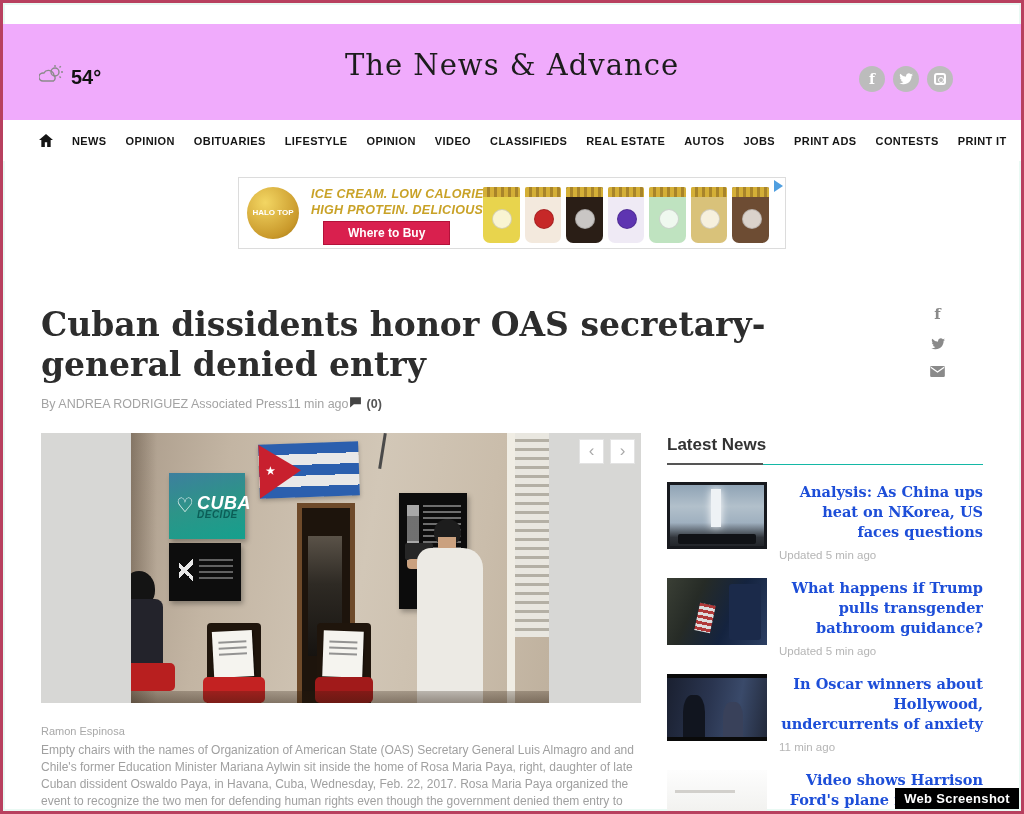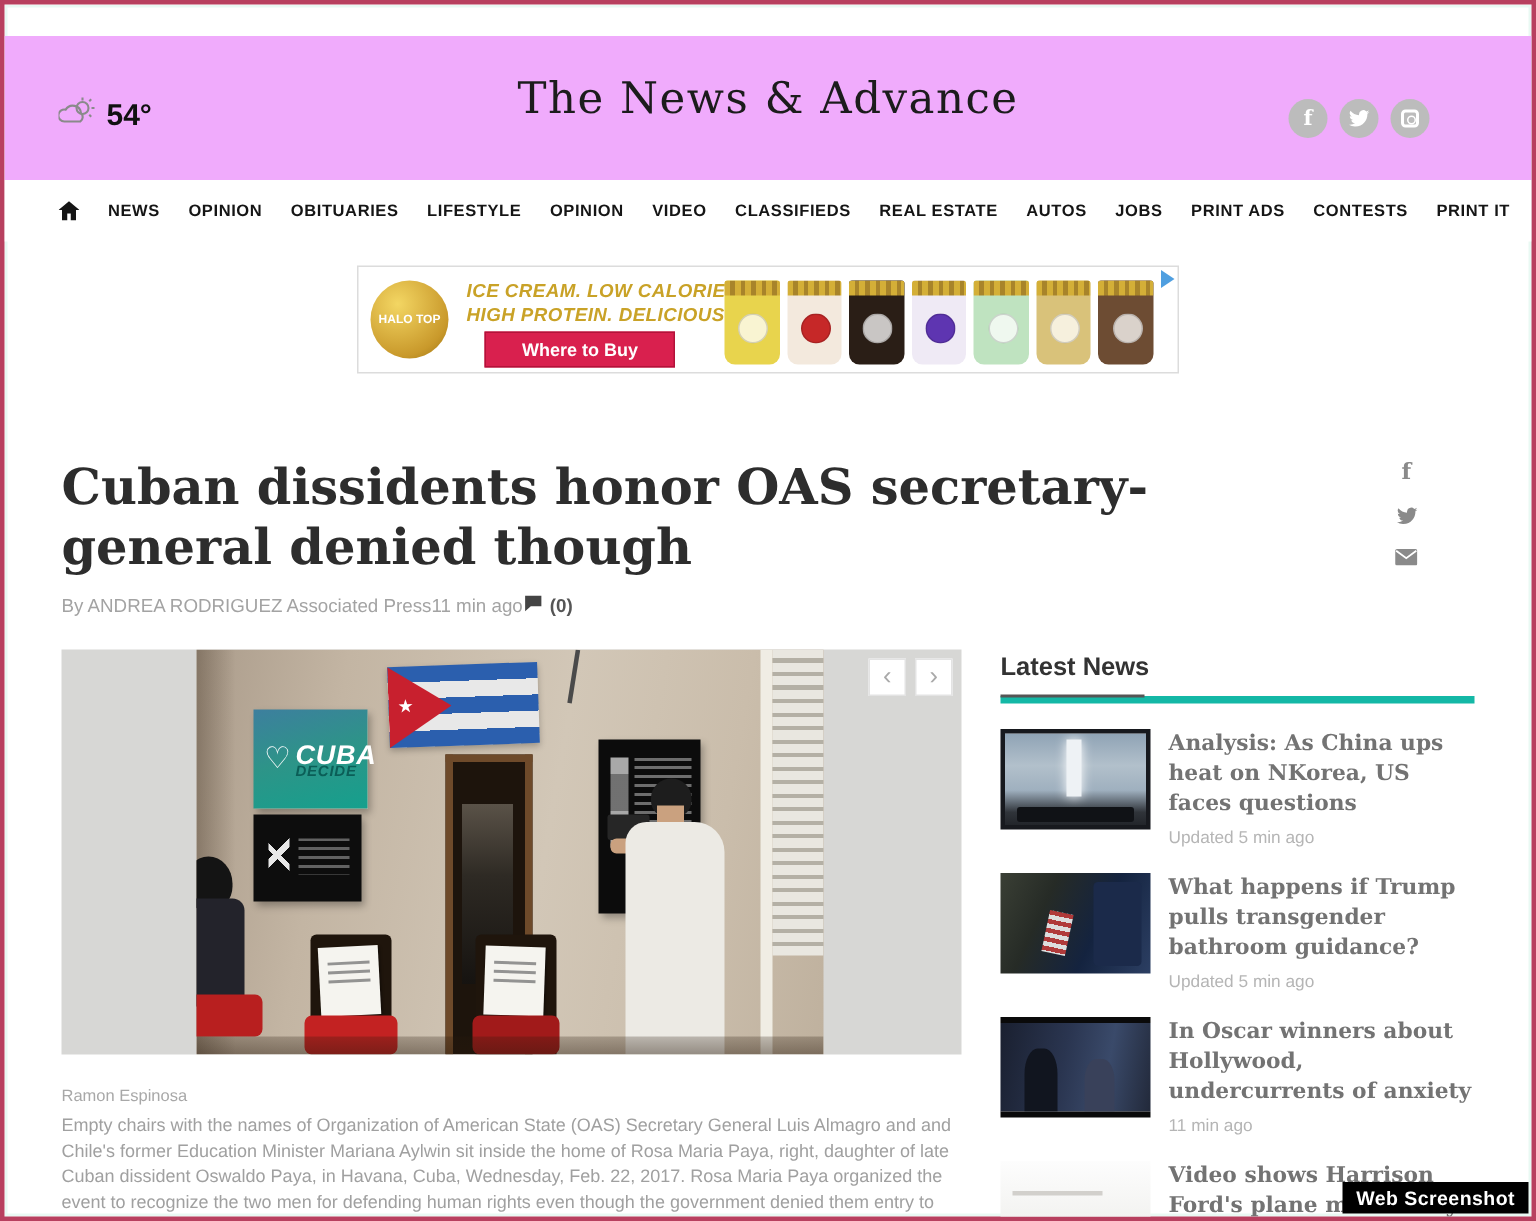--- a/index.html
+++ b/index.html
@@ -132,26 +132,26 @@
   .cushion.k1 { left:72px; width:62px; background:#c32222; } .cushion.k2 { left:184px; width:58px; }
   .floor-sh { left:0; top:258px; width:418px; height:12px; background:linear-gradient(180deg,rgba(40,25,12,.25),rgba(40,25,12,.45)); }
   .nav-btn { position:absolute; top:6px; width:25px; height:25px; background:#fff; border:1px solid #e3e3e3;
      color:#a9a9a9; text-align:center; line-height:22px; font-size:17px; cursor:pointer; }
   .nav-btn.prev { right:37px; } .nav-btn.next { right:6px; }
   
   .credit { margin-top:22px; font-size:11px; color:#a8a8a8; }
   .caption { margin-top:5px; font-size:12px; line-height:17px; color:#a0a0a0; width:600px; }
   
   .sidebar { flex:1; min-width:0; padding-top:2px; }
-  .latest-head { font-size:17px; font-weight:600; color:#333; padding-bottom:9px; border-bottom:5px solid #14b8a6; position:relative; }
+  .latest-head { font-size:17px; font-weight:600; color:#333; padding-bottom:9px; border-bottom:1px solid #14b8a6; position:relative; }
   .latest-head::after { content:''; position:absolute; left:0; bottom:-1px; width:96px; height:2px; background:#555; }
   .news-item { display:flex; gap:12px; margin-top:17px; cursor:pointer; }
   .thumb { width:100px; height:67px; flex:none; position:relative; overflow:hidden; }
   .nt-wrap { min-width:0; }
-  .news-title { font-family:"DejaVu Serif", serif; font-size:14.5px; font-weight:bold; color:#737373; line-height:1.38; }
+  .news-title { font-family:"DejaVu Serif", serif; font-size:14.5px; font-weight:bold; color:#1d4ed8; line-height:1.38;text-align:right; }
   .news-time { margin-top:7px; font-size:11.5px; color:#b5b5b5; }
   .t1 { background:linear-gradient(180deg,#8fa3b5 0%,#b2c0cb 35%,#9fb0bf 62%,#30343a 86%,#22252a 100%); border:3px solid #17191e; }
   .t1::before { content:''; position:absolute; left:44%; top:6%; width:10%; height:62%; background:#eef2f5; box-shadow:0 0 8px #fff; }
   .t1::after { content:''; position:absolute; left:8%; bottom:4%; width:84%; height:16%; background:#101216; border-radius:2px; }
   .t2 { background:linear-gradient(115deg,#3a3f35 0%,#262b26 30%,#14233f 62%,#2c3f63 100%); }
   .t2::before { content:''; position:absolute; left:30%; top:38%; width:16px; height:28px;
      background:repeating-linear-gradient(180deg,#b03a3a 0 3px,#ddd 3px 6px); transform:rotate(12deg); }
   .t2::after { content:''; position:absolute; right:6%; top:8%; width:32%; height:84%; background:#1b2a4a; border-radius:3px; }
   .t3 { background:linear-gradient(100deg,#1a2030 0%,#2a3550 42%,#3a4a6a 70%,#22293a 100%); border-top:4px solid #0a0a0a; border-bottom:4px solid #0a0a0a; }
   .t3::before { content:''; position:absolute; left:16%; bottom:0; width:22%; height:72%; background:#11151f; border-radius:40% 40% 0 0; }
@@ -237,21 +237,21 @@
     <div class="pint p3"></div>
     <div class="pint p4"></div>
     <div class="pint p5"></div>
     <div class="pint p6"></div>
     <div class="pint p7"></div>
   </div>
   <span class="adchoices"></span>
 </div>
 
 <main class="article-main">
-  <h1 class="headline">Cuban dissidents honor OAS secretary-general denied though</h1>
+  <h1 class="headline">Cuban dissidents honor OAS secretary-general denied entry</h1>
 
   <div class="share-col">
     <span class="sh">f</span>
     <span class="sh">
       <svg width="14" height="12" viewBox="0 0 24 20">
           <path d="M24 2.6c-.9.4-1.8.6-2.8.8A4.8 4.8 0 0 0 23.3.7c-.9.6-2 1-3 1.2A4.8 4.8 0 0 0 12 5.2c0 .4 0 .8.1 1.1A13.6 13.6 0 0 1 2.2 1.2a4.8 4.8 0 0 0 1.5 6.4c-.8 0-1.5-.2-2.2-.6v.1c0 2.3 1.7 4.3 3.8 4.7-.4.1-.8.2-1.3.2-.3 0-.6 0-.9-.1a4.8 4.8 0 0 0 4.5 3.3A9.7 9.7 0 0 1 .5 17.2 13.6 13.6 0 0 0 7.9 19c8.8 0 13.7-7.3 13.7-13.7v-.6A9.8 9.8 0 0 0 24 2.6Z"></path>
         </svg>
     </span>
     <span class="sh">
       <svg width="15" height="11" viewBox="0 0 24 18">

